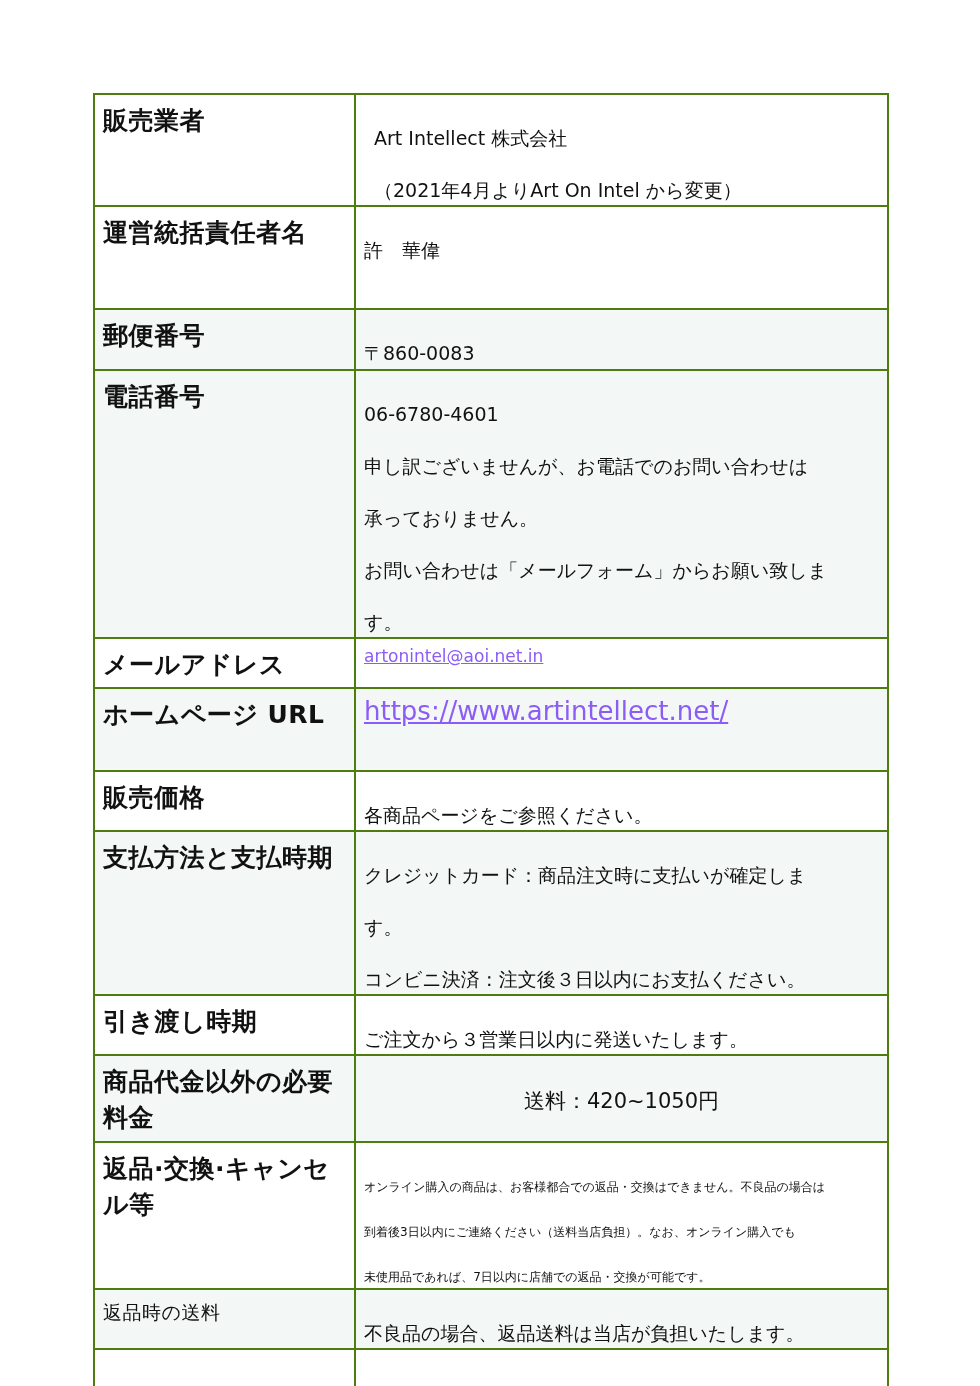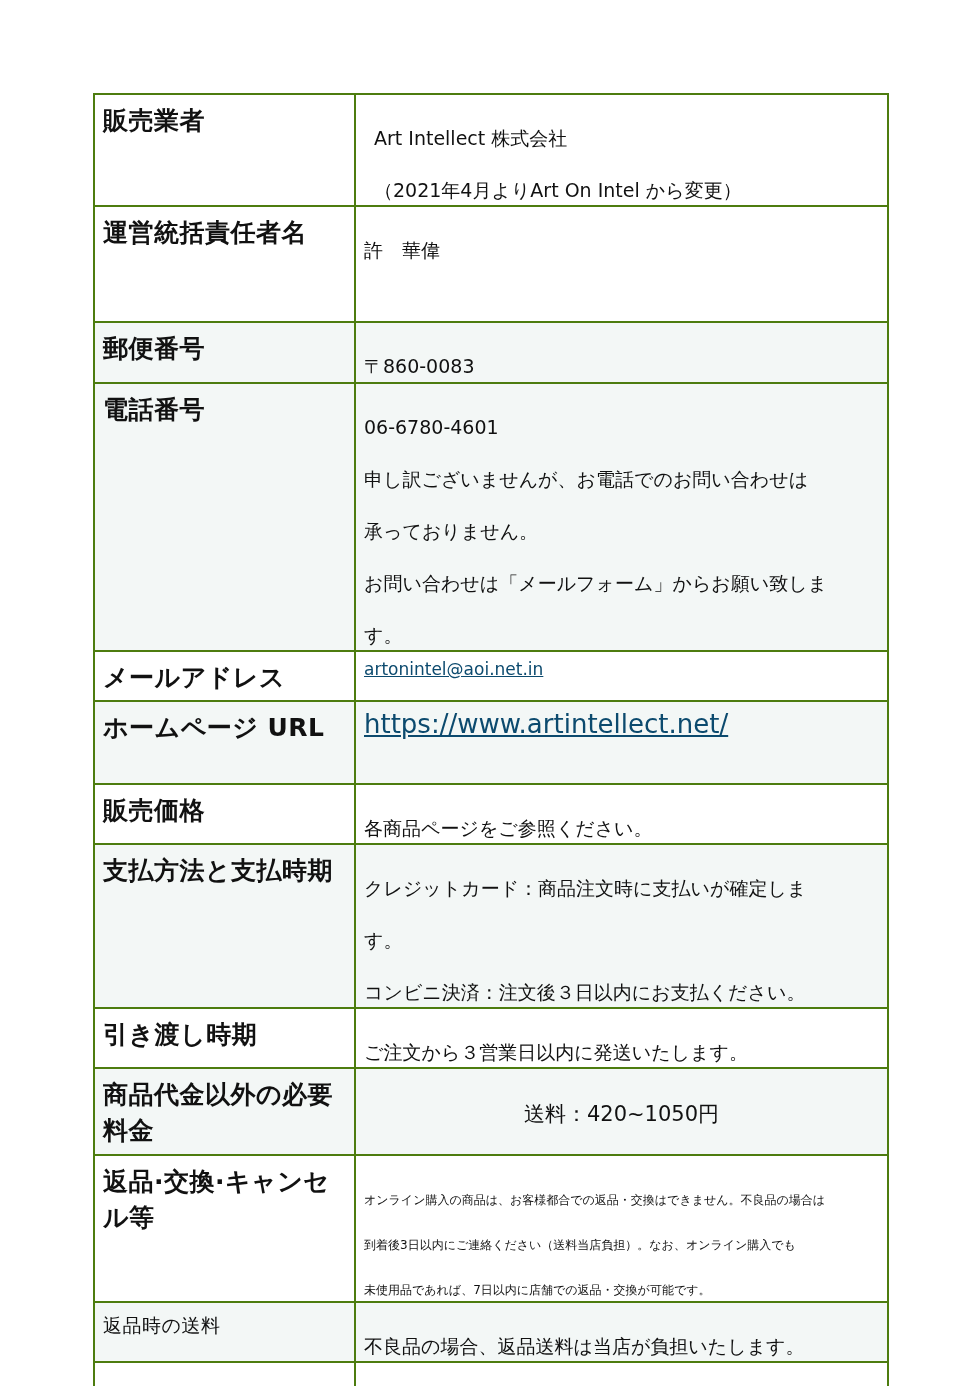--- a/index.html
+++ b/index.html
@@ -50,21 +50,21 @@
     }
     .value .line { display: block; margin-top: 23px; }
     .value.indent { padding-left: 18px; }
     .value.tiny {
       font-size: 12px;
       line-height: 22px;
       padding-top: 10px;
     }
     .value.big-url { font-size: 26px; line-height: 36px; padding-top: 4px; }
     .link {
-      color: #0c4a6e;
+      color: #8b5cf6;
       text-decoration: underline;
       cursor: pointer;
     }
   </style>
 </head>
 <body>
 
 <table class="doc-table">
   <colgroup>
     <col class="c-label">
@@ -77,21 +77,21 @@
           <div class="label">販売業者</div>
         </td>
       <td>
         <div class="value indent">
           <span class="line">Art Intellect 株式会社</span>
           <span class="line">（2021年4月よりArt On Intel から変更）</span>
         </div>
       </td>
     </tr>
 
-    <tr style="height:116px">
+    <tr style="height:103px">
       <td>
           <div class="label">運営統括責任者名</div>
         </td>
       <td>
         <div class="value">
           <span class="line">許　華偉</span>
         </div>
       </td>
     </tr>
 

